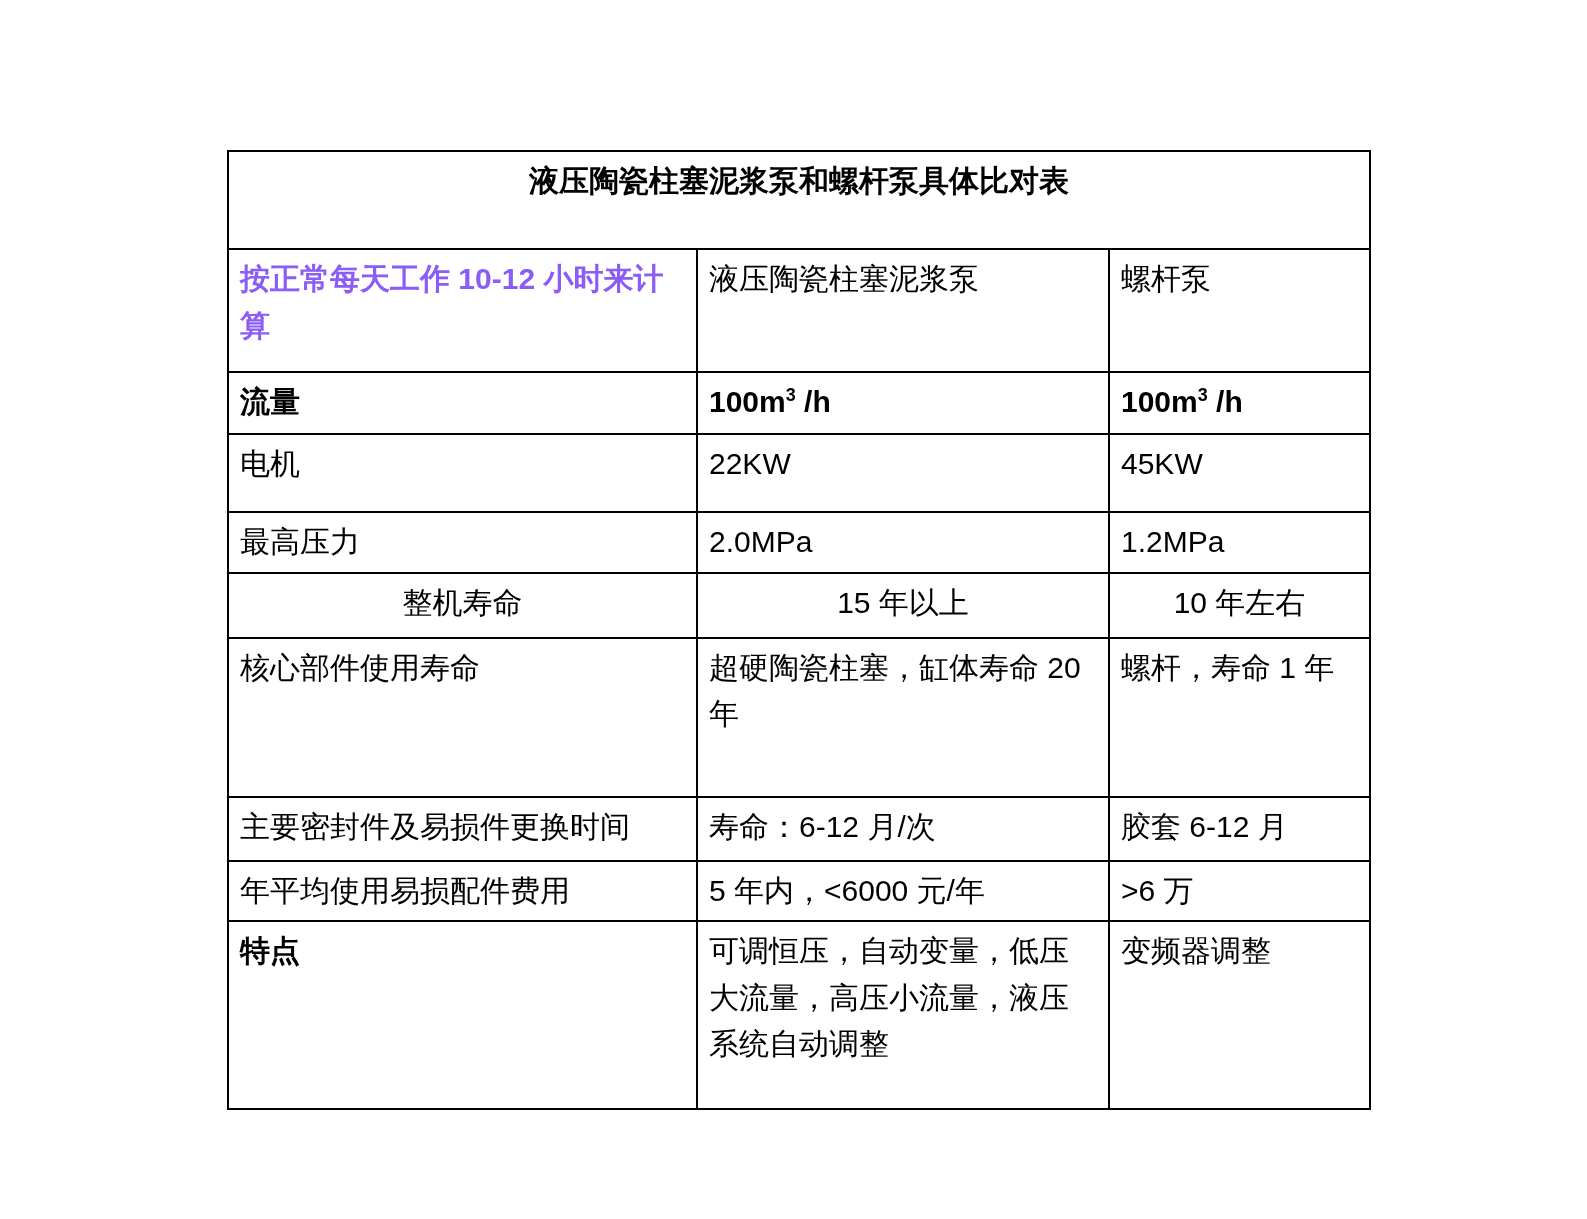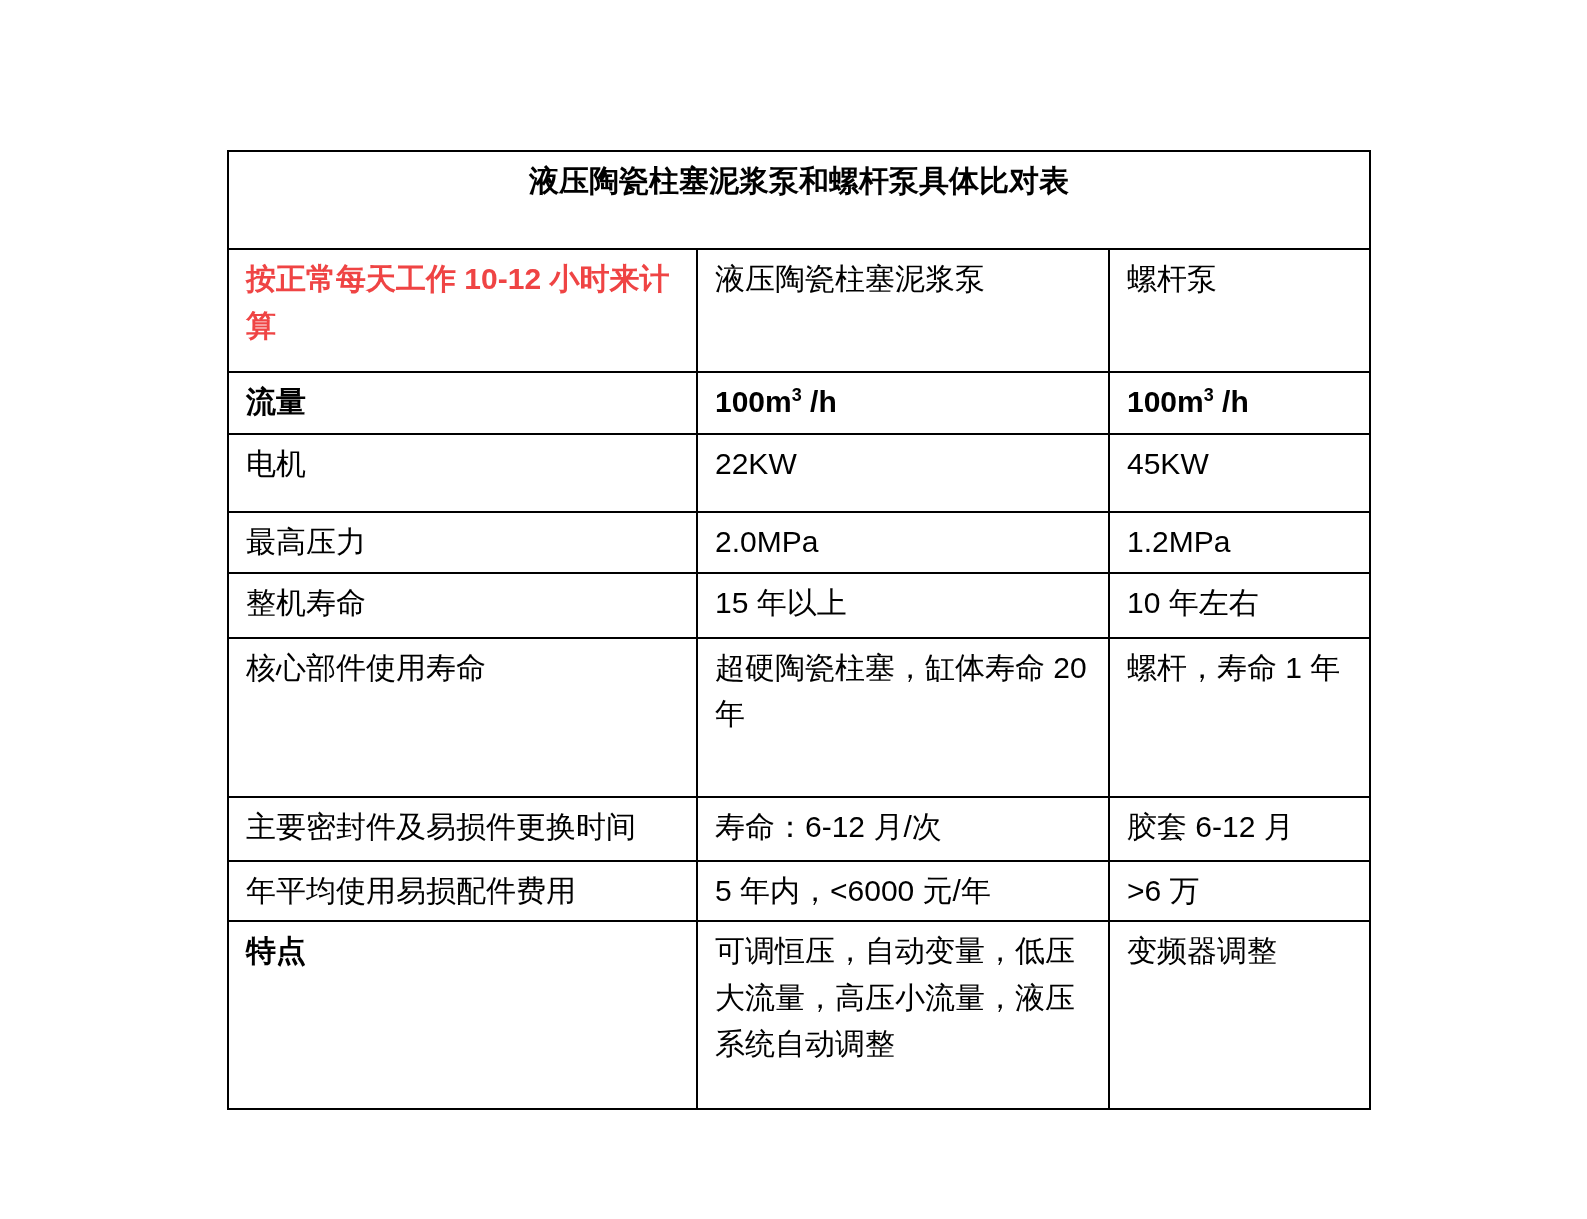--- a/index.html
+++ b/index.html
@@ -20,36 +20,36 @@
     position: absolute;
     left: 227px;
     top: 150px;
     width: 1142px;
     border-collapse: collapse;
     table-layout: fixed;
   }
   table.cmp td {
     border: 2px solid #000000;
     vertical-align: top;
-    padding: 6px 17px;
+    padding: 6px 11px;
     font-size: 30px;
     line-height: 1.55;
     overflow: hidden;
     margin-top: 28px;
   }
   col.c1 { width: 469px; }
   col.c2 { width: 412px; }
   col.c3 { width: 261px; }
 
   tr.r-title   { height: 98px; }
   tr.r-head    { height: 123px; }
   tr.r-flow    { height: 62px; font-weight: bold; }
   tr.r-motor   { height: 78px; }
   tr.r-press   { height: 58px; }
-  tr.r-life    { height: 65px; }
+  tr.r-life    { height: 65px; text-align: center; }
   tr.r-core    { height: 159px; }
   tr.r-seal    { height: 64px; }
   tr.r-cost    { height: 47px; }
   tr.r-feature { height: 188px; }
 
   td.title-cell {
     text-align: center;
     font-weight: bold;
     font-size: 35px;
     padding-top: 14px;
@@ -70,21 +70,21 @@
     <colgroup>
         <col class="c1">
         <col class="c2">
         <col class="c3">
       </colgroup>
     <tbody>
       <tr class="r-title">
         <td colspan="3" class="title-cell">液压陶瓷柱塞泥浆泵和螺杆泵具体比对表</td>
       </tr>
       <tr class="r-head">
-        <td class="bold red-text" style="color: #ef4444; border-radius: 10px;">按正常每天工作 10-12 小时来计算</td>
+        <td class="bold red-text" style="color: #8b5cf6; border-radius: 10px;">按正常每天工作 10-12 小时来计算</td>
         <td>液压陶瓷柱塞泥浆泵</td>
         <td>螺杆泵</td>
       </tr>
       <tr class="r-flow">
         <td>流量</td>
         <td><span>100m</span><sup class="cube">3</sup><span> /h</span></td>
         <td><span>100m</span><sup class="cube">3</sup><span> /h</span></td>
       </tr>
       <tr class="r-motor">
         <td>电机</td>

